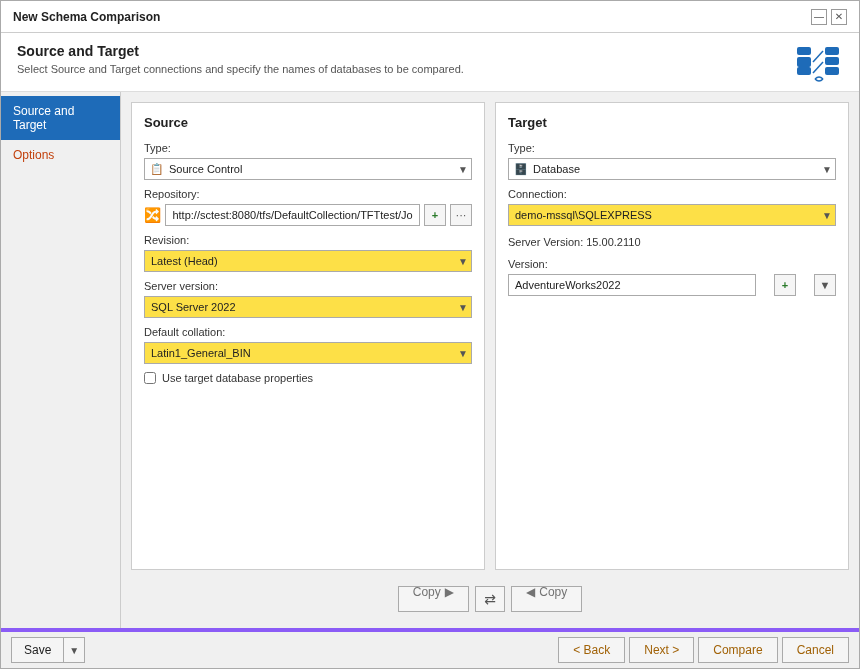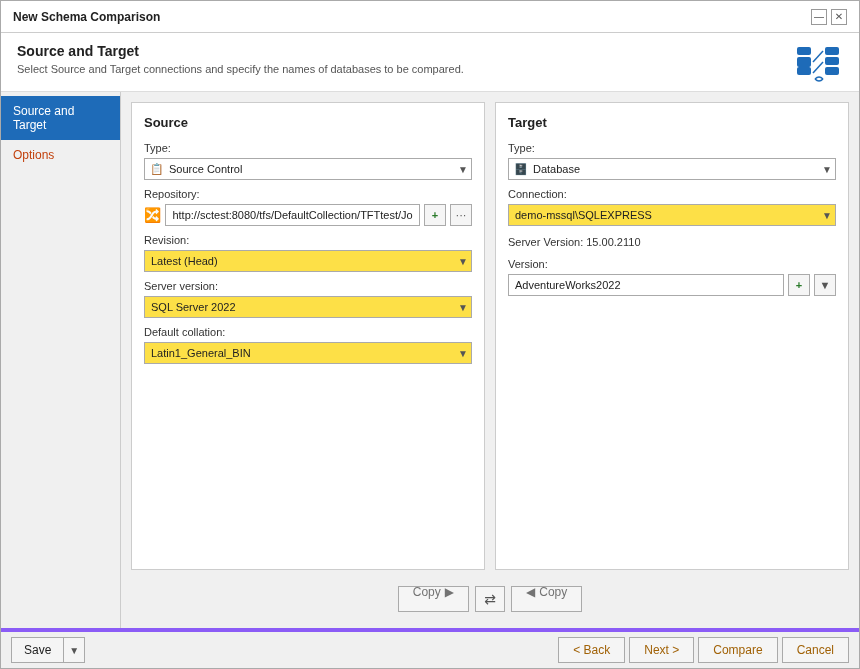--- a/index.html
+++ b/index.html
@@ -199,21 +199,21 @@
       color: #333;
     }
     .server-version-text {
       font-size: 11px;
       color: #333;
       padding: 2px 0;
     }
     .db-input-row {
       display: flex;
       align-items: center;
-      gap: 4px;
+      gap: 18px;
     }
     .db-input {
       flex: 1;
       padding: 3px 6px;
       border: 1px solid #aaa;
       font-size: 11px;
       height: 22px;
       color: #222;
       background: #fff;
     }
@@ -440,20 +440,24 @@
           <div class="field-row">
             <div class="field-label">Default collation:</div>
             <div class="select-wrapper">
               <select class="select-control">
                 <option>Latin1_General_BIN</option>
               </select>
               <span class="select-arrow">▼</span>
             </div>
           </div>
 
+          <div class="checkbox-row">
+            <input type="checkbox" style="">
+            <span class="checkbox-label">Use target database properties</span>
+          </div>
         </div>
 
         <div class="panel panel-right">
           <div class="panel-title">Target</div>
 
           <div class="field-row">
             <div class="field-label">Type:</div>
             <div class="type-select-wrapper">
               <span class="type-icon" style="color:#1e6bb8;">🗄️</span>
               <select class="type-select-control">

